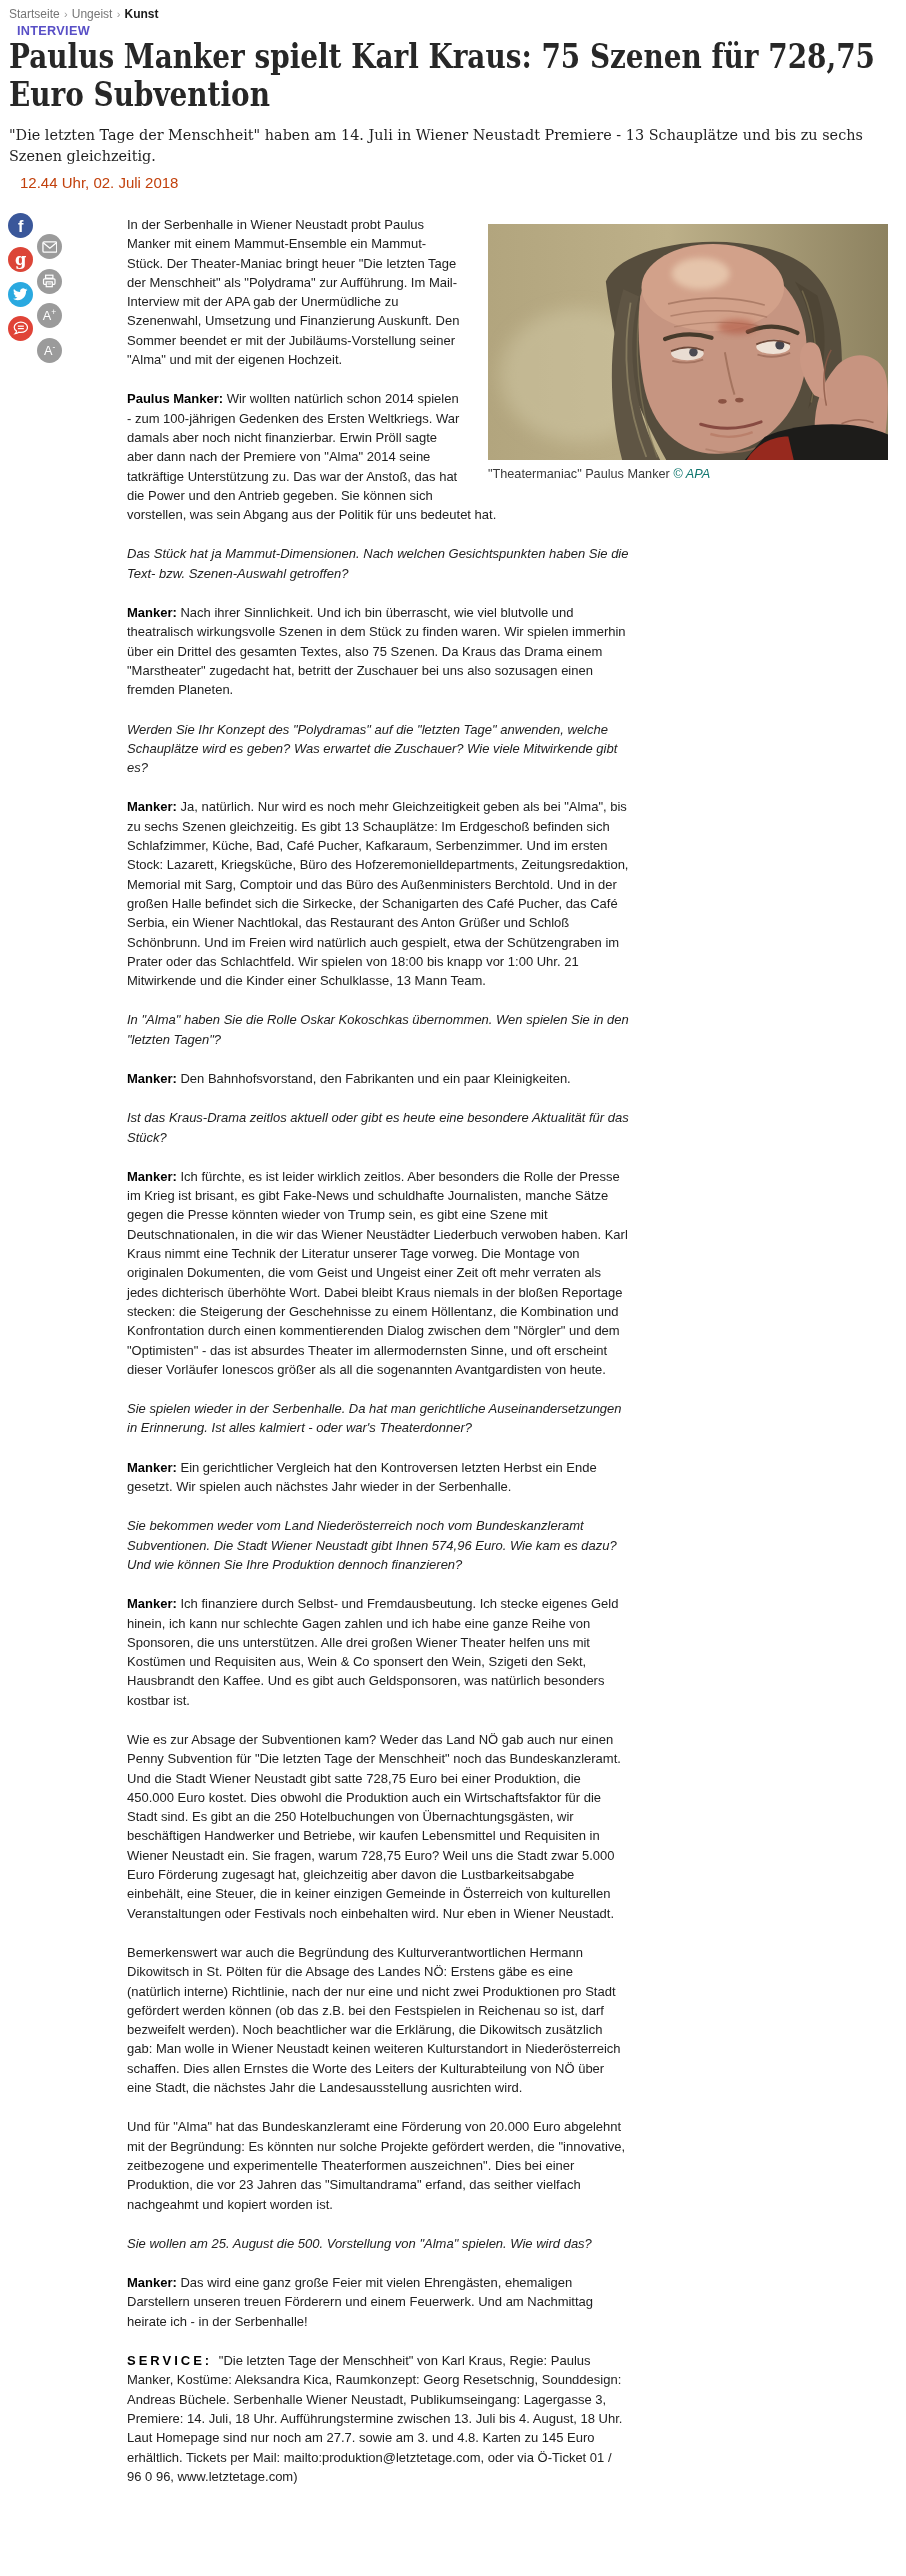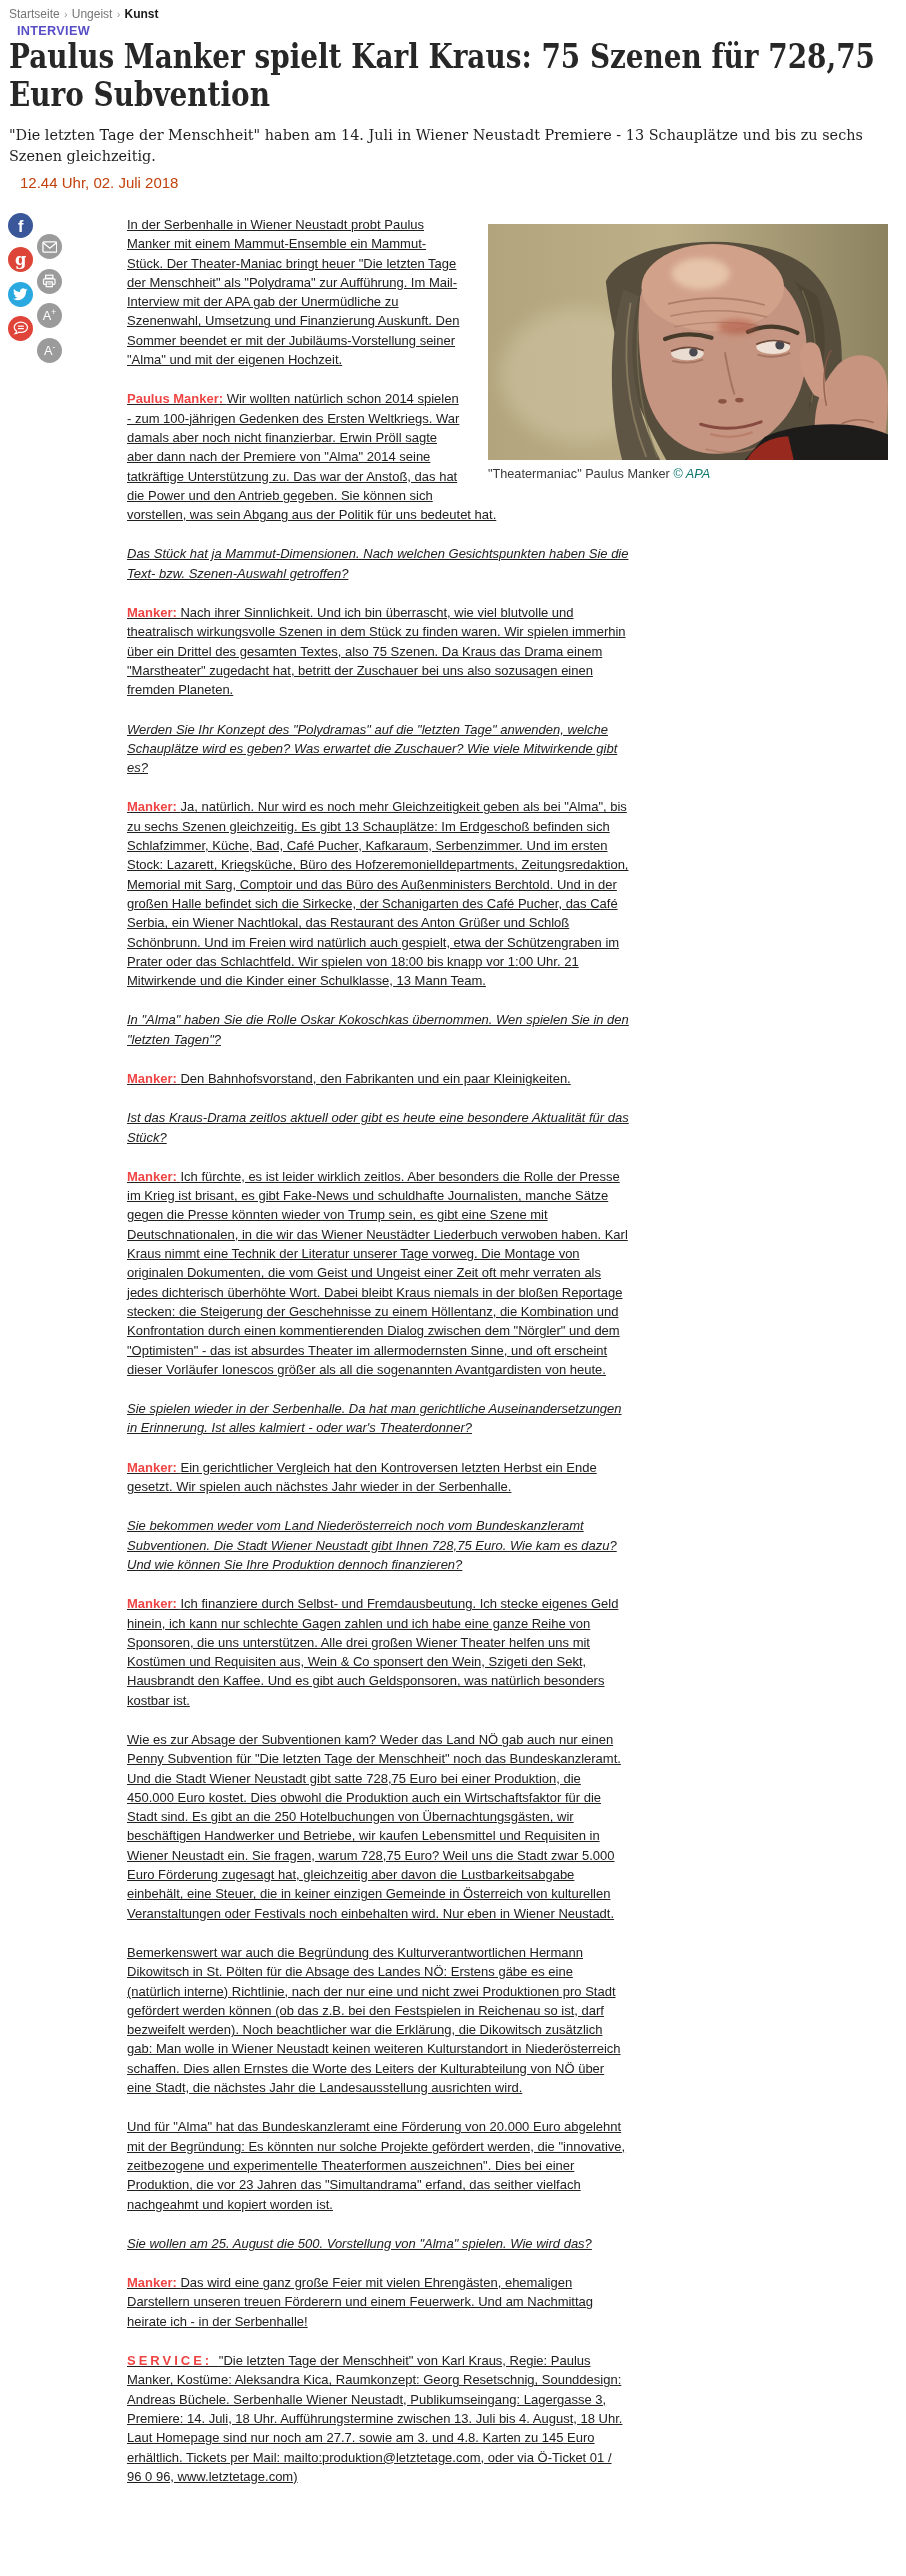--- a/index.html
+++ b/index.html
@@ -69,24 +69,24 @@
   .btn-aminus{ left:29px; top:125px; background:#9b9b9b; }
   .glyph-f{ font-weight:bold; font-size:16.3px; line-height:1; margin-top:1.2px;}
   .glyph-g{ font-family:"DejaVu Serif", serif; font-weight:bold; font-size:16.3px; line-height:1;}
   .glyph-a{ font-size:12.7px; line-height:1; font-weight:normal;}
   .glyph-a sup{ font-size:8.5px; }
   
   .article{
     position:absolute; left:127px; top:215px; width:502px;
     font-size:13px; line-height:19.3px; color:#212121;
   }
-  .article p{ margin:0 0 20px 0;text-decoration:underline; }
+  .article p{ margin:0 0 20px 0; }
   .article p.question{ font-style:italic; }
   .article p.service strong{ letter-spacing:3px; }
-  .article strong{ font-weight:bold; color:#ef4444;}
+  .article strong{ font-weight:bold; color:#000000;}
   
   figure.photo-figure{
     float:right; width:400px;
     margin:8.5px -259px 15.7px 26.6px;
     padding:0;
   }
   figure.photo-figure svg.portrait{ display:block; width:400px; height:236px; }
   figcaption{
     margin-top:7.9px;
     font-size:12.7px; color:#3a3a3a; line-height:15.7px;
@@ -221,21 +221,21 @@
     <p class="question">Das Stück hat ja Mammut-Dimensionen. Nach welchen Gesichtspunkten haben Sie die Text- bzw. Szenen-Auswahl getroffen?</p>
     <p class="answer"><strong>Manker: </strong>Nach ihrer Sinnlichkeit. Und ich bin überrascht, wie viel blutvolle und theatralisch wirkungsvolle Szenen in dem Stück zu finden waren. Wir spielen immerhin über ein Drittel des gesamten Textes, also 75 Szenen. Da Kraus das Drama einem "Marstheater" zugedacht hat, betritt der Zuschauer bei uns also sozusagen einen fremden Planeten.</p>
     <p class="question">Werden Sie Ihr Konzept des "Polydramas" auf die "letzten Tage" anwenden, welche Schauplätze wird es geben? Was erwartet die Zuschauer? Wie viele Mitwirkende gibt es?</p>
     <p class="answer"><strong>Manker: </strong>Ja, natürlich. Nur wird es noch mehr Gleichzeitigkeit geben als bei "Alma", bis zu sechs Szenen gleichzeitig. Es gibt 13 Schauplätze: Im Erdgeschoß befinden sich Schlafzimmer, Küche, Bad, Café Pucher, Kafkaraum, Serbenzimmer. Und im ersten Stock: Lazarett, Kriegsküche, Büro des Hofzeremonielldepartments, Zeitungsredaktion, Memorial mit Sarg, Comptoir und das Büro des Außenministers Berchtold. Und in der großen Halle befindet sich die Sirkecke, der Schanigarten des Café Pucher, das Café Serbia, ein Wiener Nachtlokal, das Restaurant des Anton Grüßer und Schloß Schönbrunn. Und im Freien wird natürlich auch gespielt, etwa der Schützengraben im Prater oder das Schlachtfeld. Wir spielen von 18:00 bis knapp vor 1:00 Uhr. 21 Mitwirkende und die Kinder einer Schulklasse, 13 Mann Team.</p>
     <p class="question">In "Alma" haben Sie die Rolle Oskar Kokoschkas übernommen. Wen spielen Sie in den "letzten Tagen"?</p>
     <p class="answer"><strong>Manker: </strong>Den Bahnhofsvorstand, den Fabrikanten und ein paar Kleinigkeiten.</p>
     <p class="question">Ist das Kraus-Drama zeitlos aktuell oder gibt es heute eine besondere Aktualität für das Stück?</p>
     <p class="answer"><strong>Manker: </strong>Ich fürchte, es ist leider wirklich zeitlos. Aber besonders die Rolle der Presse im Krieg ist brisant, es gibt Fake-News und schuldhafte Journalisten, manche Sätze gegen die Presse könnten wieder von Trump sein, es gibt eine Szene mit Deutschnationalen, in die wir das Wiener Neustädter Liederbuch verwoben haben. Karl Kraus nimmt eine Technik der Literatur unserer Tage vorweg. Die Montage von originalen Dokumenten, die vom Geist und Ungeist einer Zeit oft mehr verraten als jedes dichterisch überhöhte Wort. Dabei bleibt Kraus niemals in der bloßen Reportage stecken: die Steigerung der Geschehnisse zu einem Höllentanz, die Kombination und Konfrontation durch einen kommentierenden Dialog zwischen dem "Nörgler" und dem "Optimisten" - das ist absurdes Theater im allermodernsten Sinne, und oft erscheint dieser Vorläufer Ionescos größer als all die sogenannten Avantgardisten von heute.</p>
     <p class="question">Sie spielen wieder in der Serbenhalle. Da hat man gerichtliche Auseinandersetzungen in Erinnerung. Ist alles kalmiert - oder war's Theaterdonner?</p>
     <p class="answer"><strong>Manker: </strong>Ein gerichtlicher Vergleich hat den Kontroversen letzten Herbst ein Ende gesetzt. Wir spielen auch nächstes Jahr wieder in der Serbenhalle.</p>
-    <p class="question">Sie bekommen weder vom Land Niederösterreich noch vom Bundeskanzleramt Subventionen. Die Stadt Wiener Neustadt gibt Ihnen 728,75 Euro. Wie kam es dazu? Und wie können Sie Ihre Produktion dennoch finanzieren?</p>
+    <p class="question">Sie bekommen weder vom Land Niederösterreich noch vom Bundeskanzleramt Subventionen. Die Stadt Wiener Neustadt gibt Ihnen 574,96 Euro. Wie kam es dazu? Und wie können Sie Ihre Produktion dennoch finanzieren?</p>
     <p class="answer"><strong>Manker: </strong>Ich finanziere durch Selbst- und Fremdausbeutung. Ich stecke eigenes Geld hinein, ich kann nur schlechte Gagen zahlen und ich habe eine ganze Reihe von Sponsoren, die uns unterstützen. Alle drei großen Wiener Theater helfen uns mit Kostümen und Requisiten aus, Wein &amp; Co sponsert den Wein, Szigeti den Sekt, Hausbrandt den Kaffee. Und es gibt auch Geldsponsoren, was natürlich besonders kostbar ist.</p>
     <p class="para">Wie es zur Absage der Subventionen kam? Weder das Land NÖ gab auch nur einen Penny Subvention für "Die letzten Tage der Menschheit" noch das Bundeskanzleramt. Und die Stadt Wiener Neustadt gibt satte 728,75 Euro bei einer Produktion, die 450.000 Euro kostet. Dies obwohl die Produktion auch ein Wirtschaftsfaktor für die Stadt sind. Es gibt an die 250 Hotelbuchungen von Übernachtungsgästen, wir beschäftigen Handwerker und Betriebe, wir kaufen Lebensmittel und Requisiten in Wiener Neustadt ein. Sie fragen, warum 728,75 Euro? Weil uns die Stadt zwar 5.000 Euro Förderung zugesagt hat, gleichzeitig aber davon die Lustbarkeitsabgabe einbehält, eine Steuer, die in keiner einzigen Gemeinde in Österreich von kulturellen Veranstaltungen oder Festivals noch einbehalten wird. Nur eben in Wiener Neustadt.</p>
     <p class="para">Bemerkenswert war auch die Begründung des Kulturverantwortlichen Hermann Dikowitsch in St. Pölten für die Absage des Landes NÖ: Erstens gäbe es eine (natürlich interne) Richtlinie, nach der nur eine und nicht zwei Produktionen pro Stadt gefördert werden können (ob das z.B. bei den Festspielen in Reichenau so ist, darf bezweifelt werden). Noch beachtlicher war die Erklärung, die Dikowitsch zusätzlich gab: Man wolle in Wiener Neustadt keinen weiteren Kulturstandort in Niederösterreich schaffen. Dies allen Ernstes die Worte des Leiters der Kulturabteilung von NÖ über eine Stadt, die nächstes Jahr die Landesausstellung ausrichten wird.</p>
     <p class="para">Und für "Alma" hat das Bundeskanzleramt eine Förderung von 20.000 Euro abgelehnt mit der Begründung: Es könnten nur solche Projekte gefördert werden, die "innovative, zeitbezogene und experimentelle Theaterformen auszeichnen". Dies bei einer Produktion, die vor 23 Jahren das "Simultandrama" erfand, das seither vielfach nachgeahmt und kopiert worden ist.</p>
     <p class="question">Sie wollen am 25. August die 500. Vorstellung von "Alma" spielen. Wie wird das?</p>
     <p class="answer"><strong>Manker: </strong>Das wird eine ganz große Feier mit vielen Ehrengästen, ehemaligen Darstellern unseren treuen Förderern und einem Feuerwerk. Und am Nachmittag heirate ich - in der Serbenhalle!</p>
     <p class="service"><strong>SERVICE: </strong>"Die letzten Tage der Menschheit" von Karl Kraus, Regie: Paulus Manker, Kostüme: Aleksandra Kica, Raumkonzept: Georg Resetschnig, Sounddesign: Andreas Büchele. Serbenhalle Wiener Neustadt, Publikumseingang: Lagergasse 3, Premiere: 14. Juli, 18 Uhr. Aufführungstermine zwischen 13. Juli bis 4. August, 18 Uhr. Laut Homepage sind nur noch am 27.7. sowie am 3. und 4.8. Karten zu 145 Euro erhältlich. Tickets per Mail: mailto:produktion@letztetage.com, oder via Ö-Ticket 01 / 96 0 96, www.letztetage.com)</p>
   </div>
 
 

